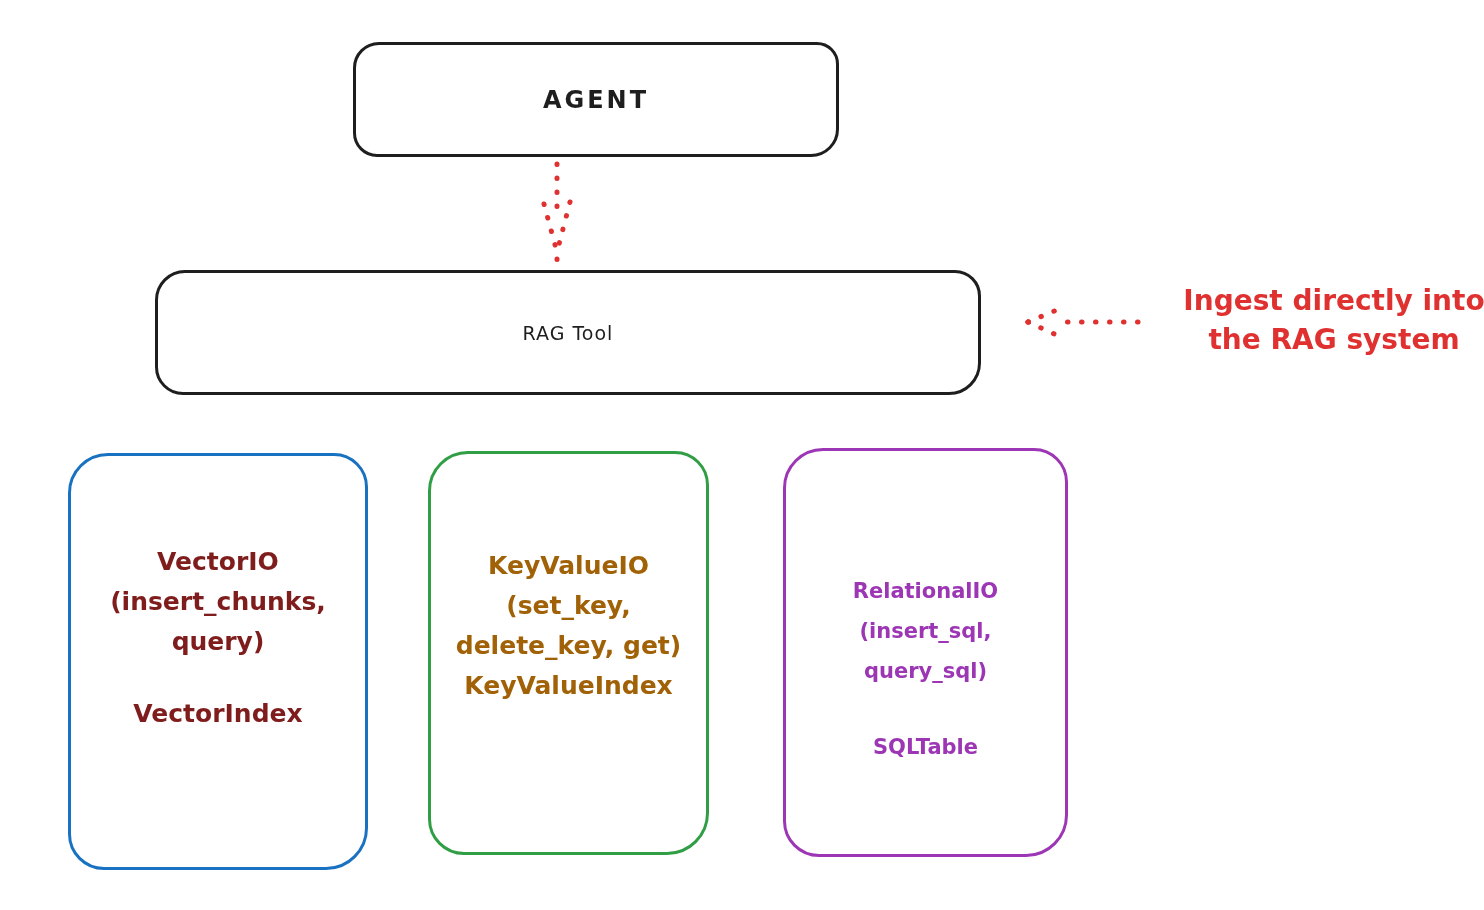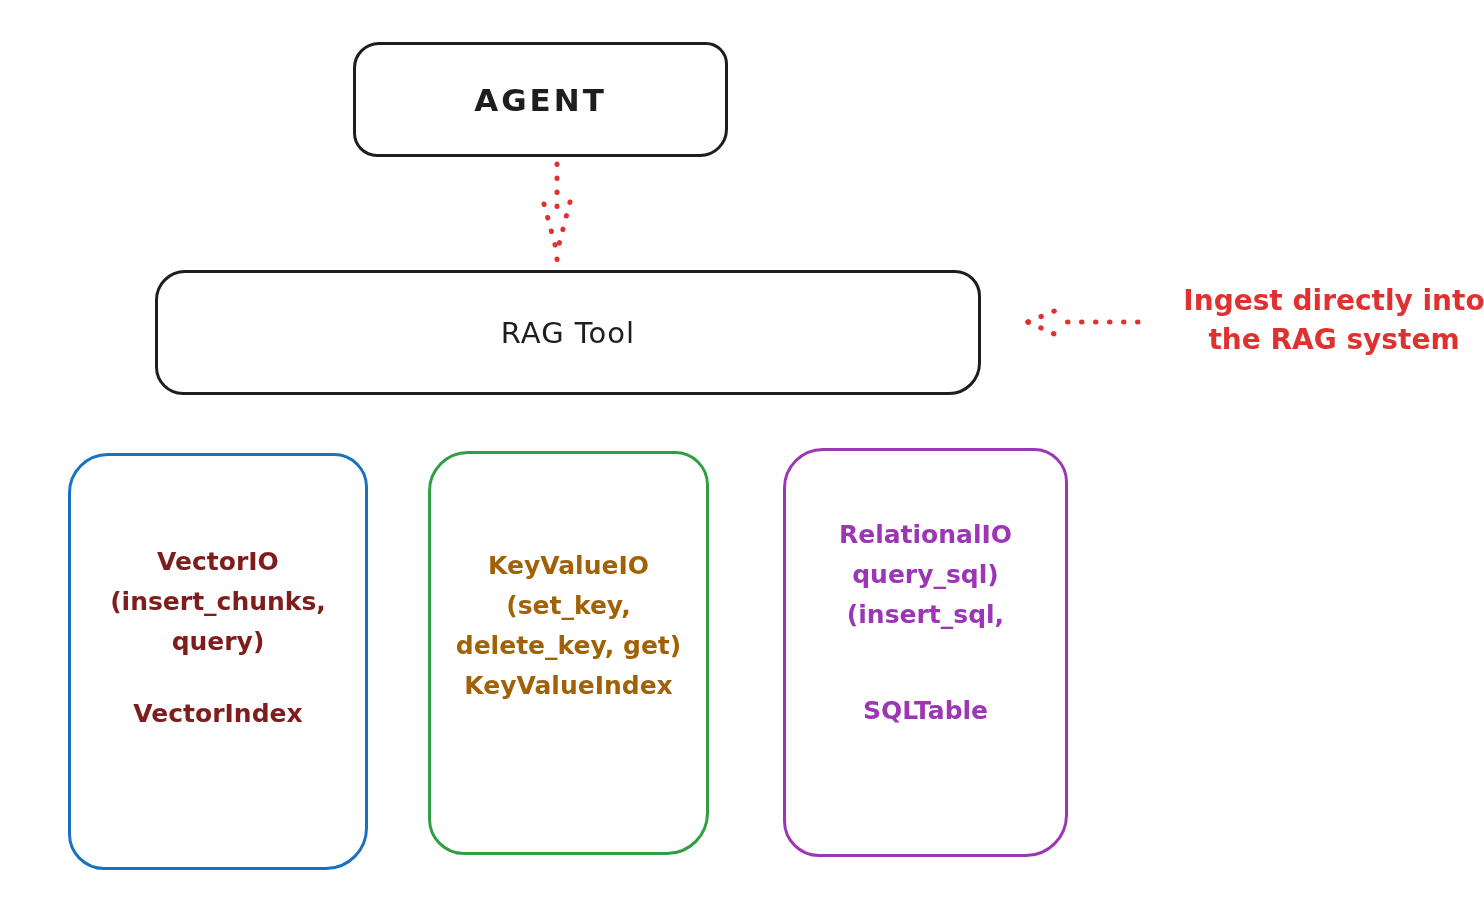--- a/index.html
+++ b/index.html
@@ -19,33 +19,33 @@
     position: absolute;
     box-sizing: border-box;
     display: flex;
     align-items: center;
     justify-content: center;
     background: #ffffff;
     color: #1e1e1e;
   }
   .agent-box {
     left: 353px; top: 42px;
-    width: 375px; height: 115px;
+    width: 486px; height: 115px;
     border: 3.5px solid #1e1e1e;
     border-radius: 26px 22px 28px 24px;
-    font-size: 31px;
+    font-size: 24px;
     font-weight: bold;
     letter-spacing: 3px;
   }
   .rag-box {
     left: 155px; top: 270px;
     width: 826px; height: 125px;
     border: 3.5px solid #1e1e1e;
     border-radius: 30px 26px 32px 28px;
-    font-size: 29px;
+    font-size: 19px;
     letter-spacing: 1px;
   }
   .store-box {
     position: absolute;
     box-sizing: border-box;
     background: #ffffff;
     text-align: center;
     font-weight: bold;
   }
   .store-blue {
@@ -59,29 +59,29 @@
     left: 428px; top: 451px;
     width: 281px; height: 404px;
     border-radius: 40px 34px 42px 36px;
     padding-top: 92px;
     font-size: 25px;
   }
   .store-purple {
     left: 783px; top: 448px;
     width: 285px; height: 409px;
     border-radius: 40px 34px 42px 36px;
-    padding-top: 64px;
-    font-size: 25px;
+    padding-top: 120px;
+    font-size: 21px;
   }
   .store-box { border-style: solid; border-width: 3.5px; }
   .sig-line { line-height: 40px; white-space: nowrap; }
   .index-line { line-height: 40px; white-space: nowrap; }
   .store-blue .index-line   { margin-top: 32px; }
   .store-green .index-line  { }
-  .store-purple .index-line { margin-top: 56px; }
+  .store-purple .index-line { margin-top: 36px; }
 
   .annotation {
     position: absolute;
     left: 1159px; top: 281px;
     width: 350px;
     text-align: center;
     font-size: 28px;
     font-weight: bold;
     line-height: 39px;
     white-space: nowrap;
@@ -136,18 +136,18 @@
 
   <div class="store-box store-green" style="border-color: rgb(47, 158, 68); color: #a16207;">
     <div class="sig-line">KeyValueIO</div>
     <div class="sig-line">(set_key,</div>
     <div class="sig-line">delete_key, get)</div>
     <div class="index-line">KeyValueIndex</div>
   </div>
 
   <div class="store-box store-purple" style="border-color: rgb(156, 54, 181); color: rgb(156, 54, 181);">
     <div class="sig-line">RelationalIO</div>
+    <div class="sig-line">(insert_sql,</div>
     <div class="sig-line">query_sql)</div>
-    <div class="sig-line">(insert_sql,</div>
     <div class="index-line">SQLTable</div>
   </div>
 
 </div>
 
 </body></html>

